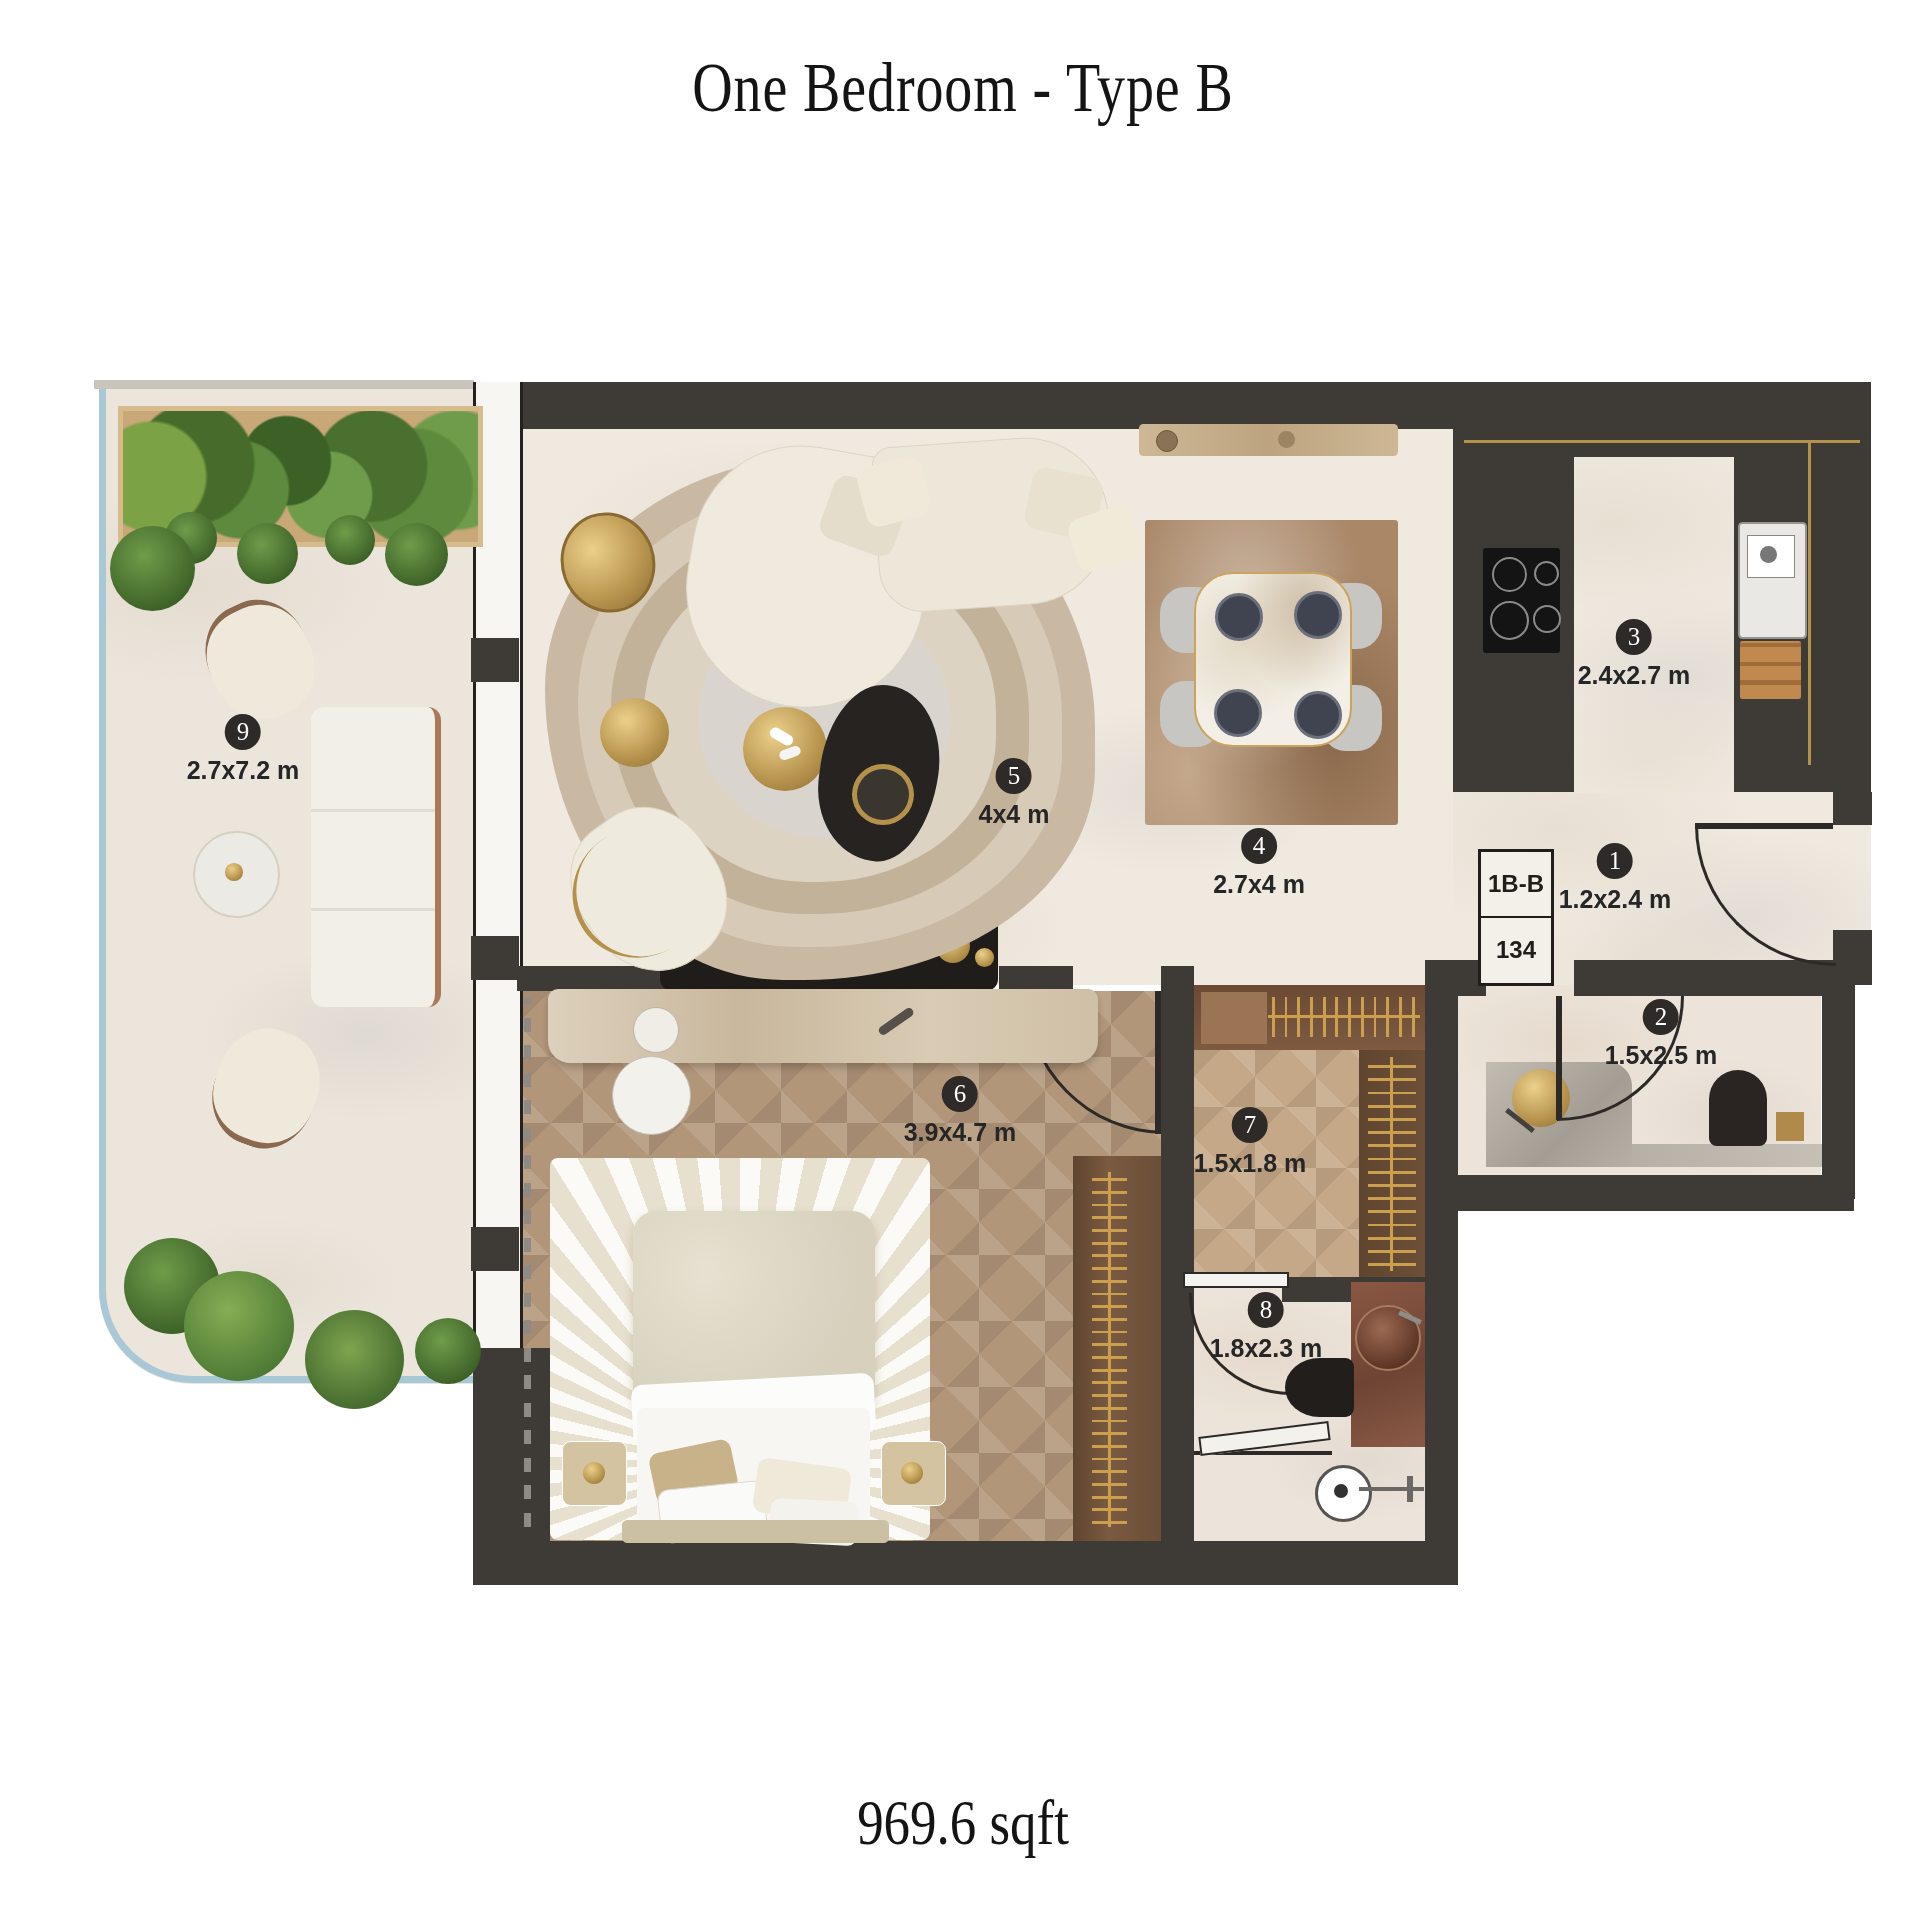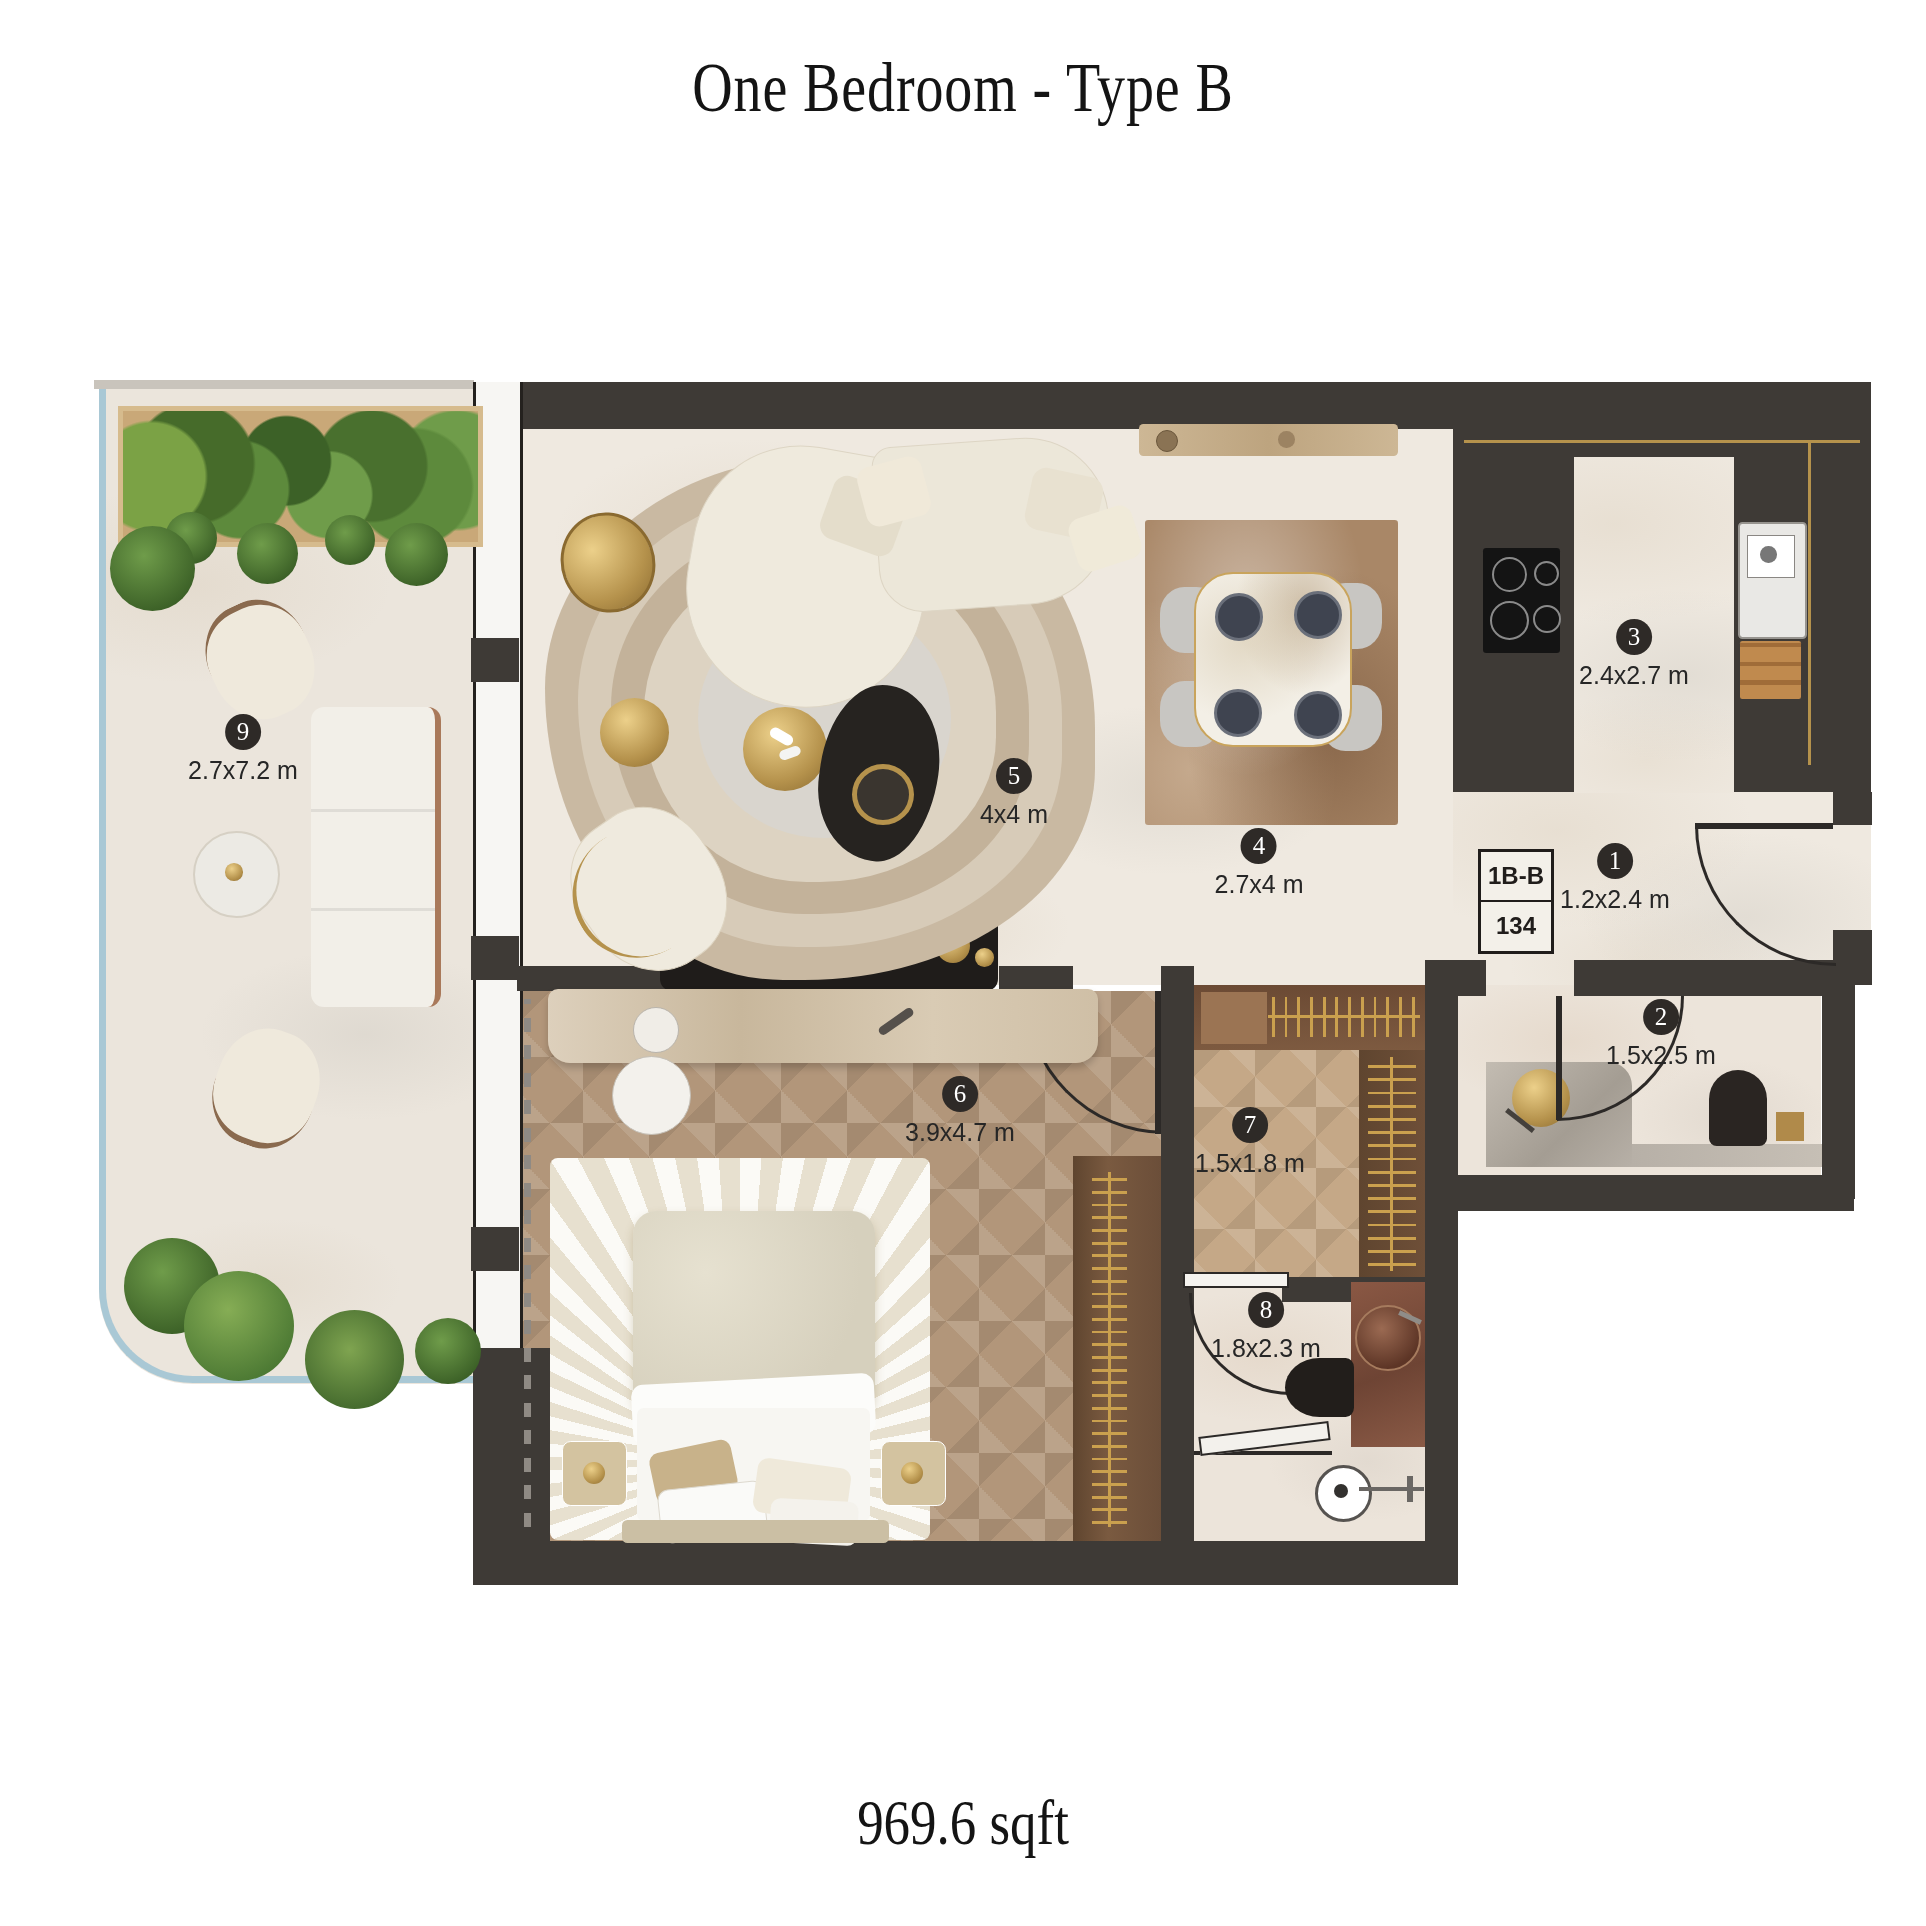--- a/index.html
+++ b/index.html
@@ -29,26 +29,26 @@
       linear-gradient(-45deg, rgba(0,0,0,.08) 25%, transparent 25%, transparent 75%, rgba(0,0,0,.08) 75%);
       background-size:61px 61px;}
   .gold{background:radial-gradient(circle at 38% 32%, #ecd08a, #b5924c 62%, #8a6a30);}
   .leafblob{position:absolute;border-radius:50%;
       background:radial-gradient(circle at 40% 35%, #6f9c4a, #3c6127 75%);}
   .room-label{position:absolute;transform:translateX(-50%);display:flex;flex-direction:column;
       align-items:center;gap:5.5px;z-index:60;}
   .badge{width:36px;height:36px;border-radius:50%;background:#2e2a27;color:#ffffff;
       font-family:"Liberation Serif",serif;font-size:25px;display:flex;align-items:center;
       justify-content:center;}
-  .dims{font-family:"Liberation Sans",sans-serif;font-size:25px;font-weight:400;color:#262626;
+  .dims{font-family:"Liberation Sans",sans-serif;font-size:25px;font-weight:700;color:#262626;
       white-space:nowrap;}
   .unit-tag{position:absolute;left:1478px;top:849px;width:70px;background:#f3f0e9;
       border:3.3px solid #201d1b;text-align:center;color:#201d1b;z-index:60;
       font-family:"Liberation Sans",sans-serif;font-size:24px;font-weight:bold;line-height:1.1;}
-  .unit-tag .tag-line{padding:11px 0;}
+  .unit-tag .tag-line{padding:19px 0;}
   .unit-tag .tag-line + .tag-line{border-top:2.8px solid #201d1b;}
   .arc-bl{position:absolute;border-left:3.3px solid #2c2927;border-bottom:3.3px solid #2c2927;
       border-bottom-left-radius:100%;}
   .arc-br{position:absolute;border-right:3.3px solid #2c2927;border-bottom:3.3px solid #2c2927;
       border-bottom-right-radius:100%;}
 </style>
 </head>
 <body>
 
 <div id="canvas">

